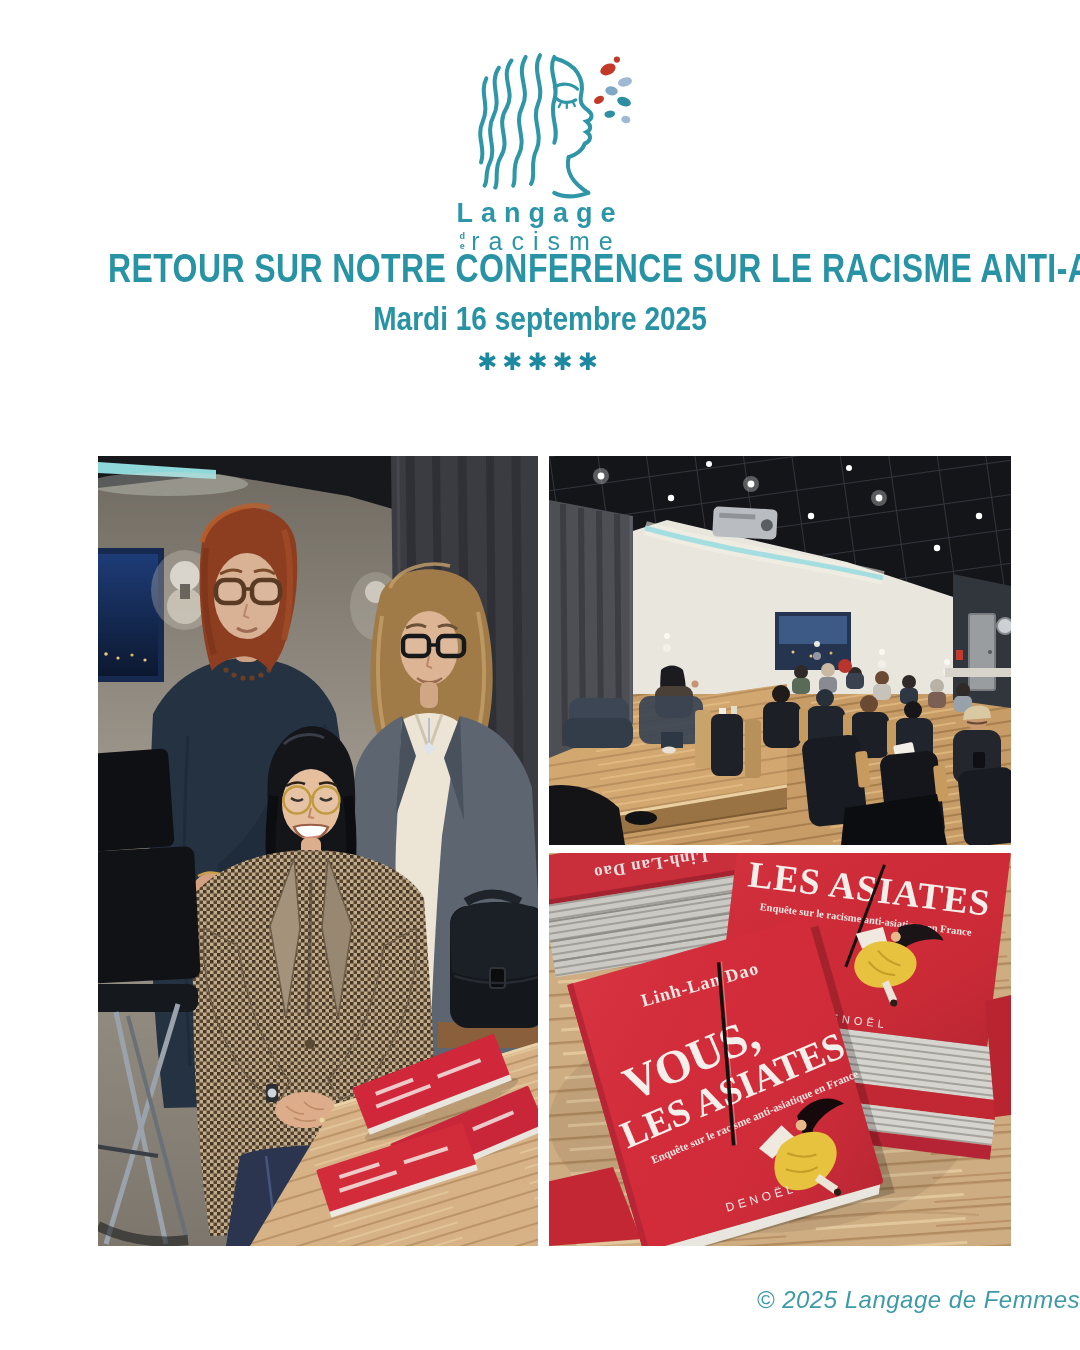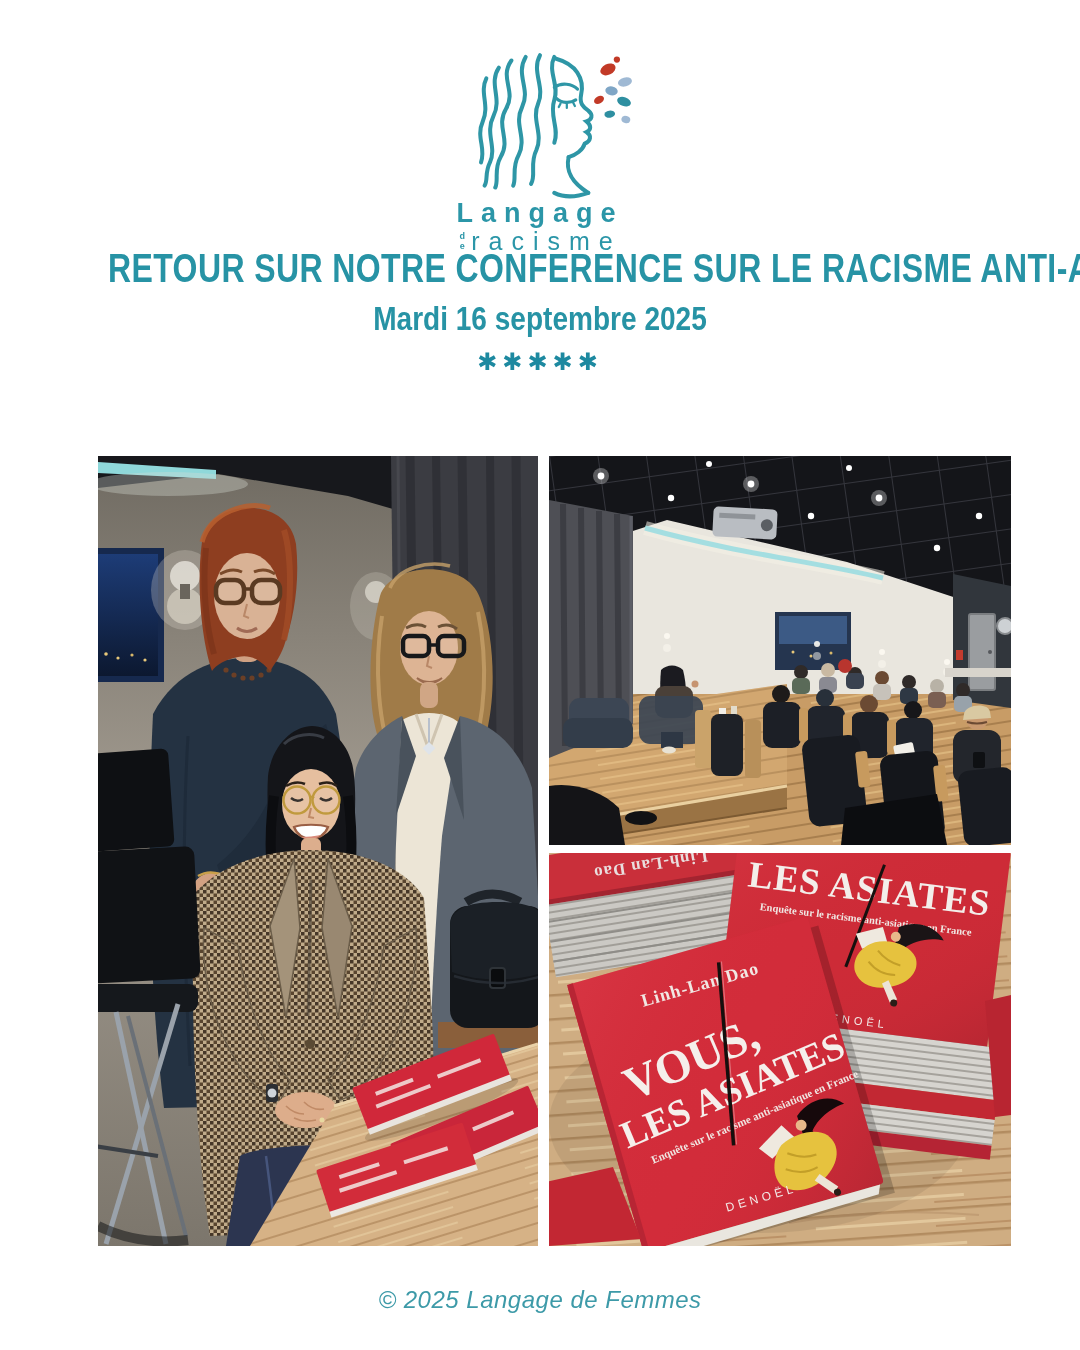--- a/index.html
+++ b/index.html
@@ -40,21 +40,21 @@
   
   .photos{position:absolute;top:456px;left:98px;display:flex;gap:11px;}
   .photo{overflow:hidden;background:#e8e6e2;}
   .photo svg{display:block;}
   .photo-left{width:440px;height:790px;}
   .right-col{display:flex;flex-direction:column;gap:8px;width:462px;}
   .photo-tr{width:462px;height:389px;}
   .photo-br{width:462px;height:393px;}
   
   .footer{
-    position:absolute;bottom:36px;left:0;width:1080px;text-align:center;
+    position:absolute;bottom:36px;left:0;width:1080px;text-align:right;
     color:#3D9AA8;font-style:italic;font-size:24px;letter-spacing:0.5px;
   }
   .serif{font-family:"Liberation Serif",serif;}
 </style>
 </head>
 <body>
 
 <div class="page">
 
   <div class="logo-block">

